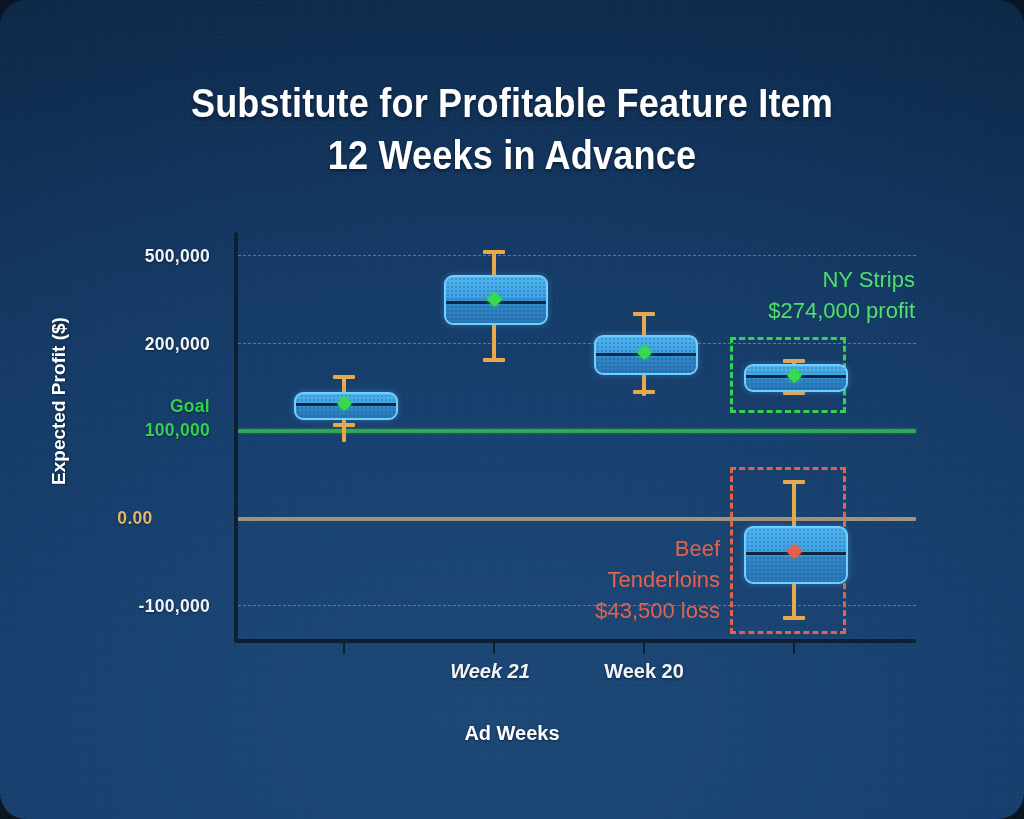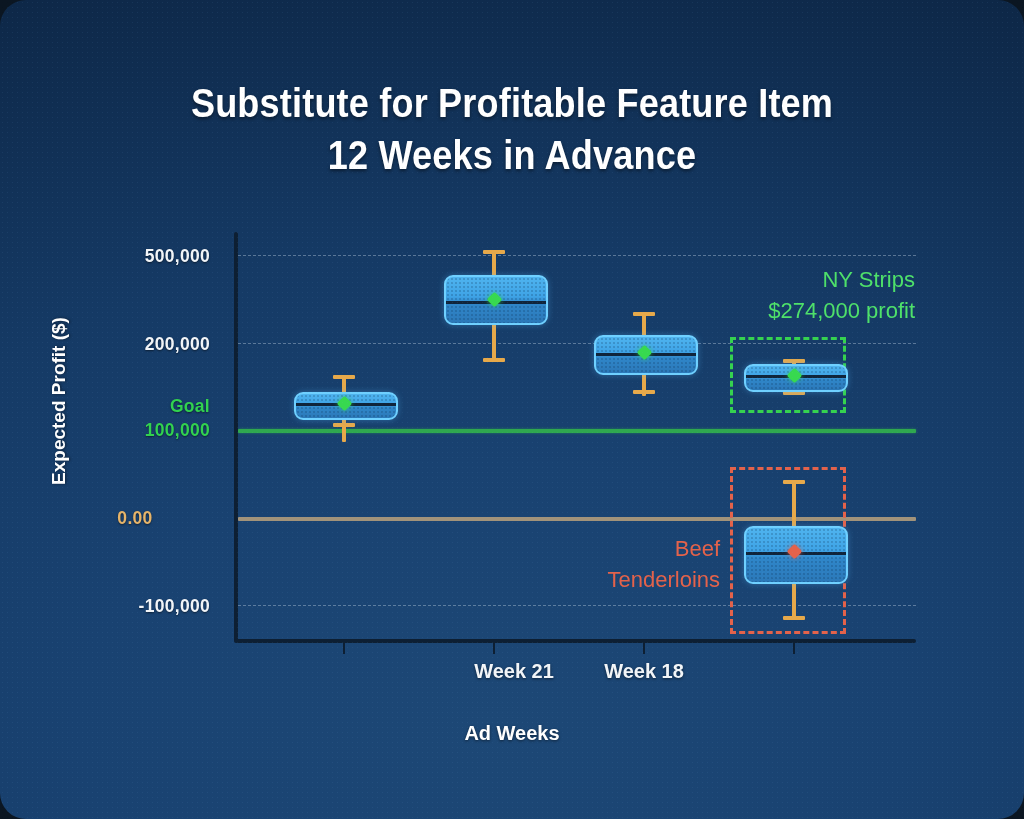--- a/index.html
+++ b/index.html
@@ -182,30 +182,31 @@
           <div class="median" style="top:24px;"></div>
         </div>
         <div class="mean red" style="top:72px;"></div>
       </div>
 
       <div class="xtick-mark" style="left:343px;"></div>
       <div class="xtick-mark" style="left:493px;"></div>
       <div class="xtick-mark" style="left:643px;"></div>
       <div class="xtick-mark" style="left:793px;"></div>
 
-      <div class="xtick" style="left:424px;">Week 21</div>
-      <div class="xtick" style="left:554px;">Week 18</div>
+      <div class="xtick" style="left:400px;font-style:italic;">Week 21</div>
+      <div class="xtick" style="left:554px;">Week 20</div>
 
       <div id="xaxis-title">Ad Weeks</div>
 
       <div class="callout green right" style="left:540px;top:264px;width:375px;">
         <div>NY Strips</div>
         <div>$274,000 profit</div>
       </div>
 
       <div class="callout red right" style="left:370px;top:533px;width:350px;">
         <div>Beef</div>
         <div>Tenderloins</div>
+        <div>$43,500 loss</div>
       </div>
 
     </div>
   </div>
 </div>
 
 </body></html>

